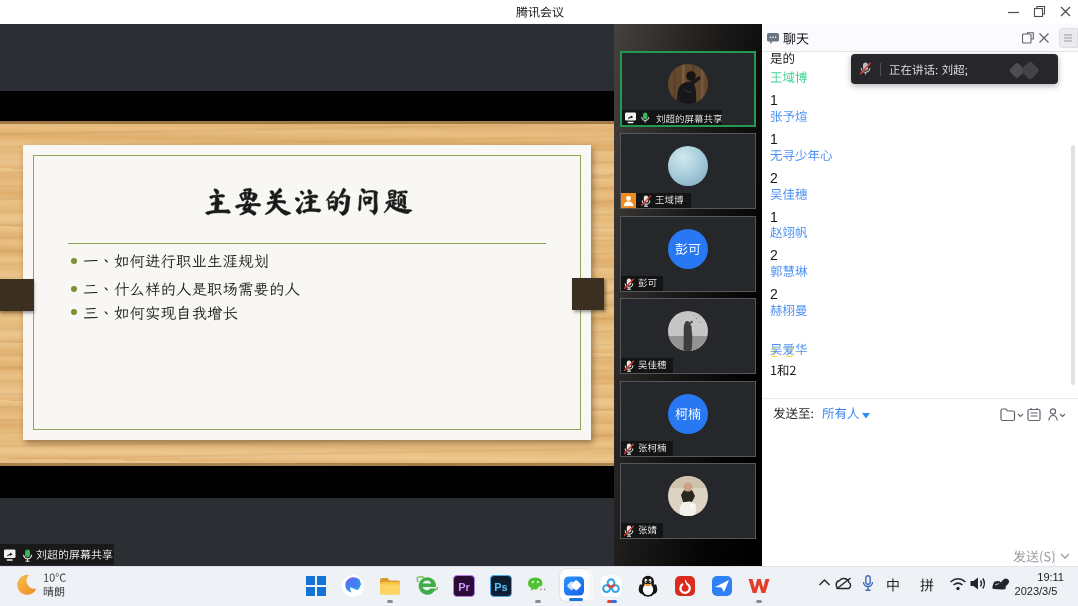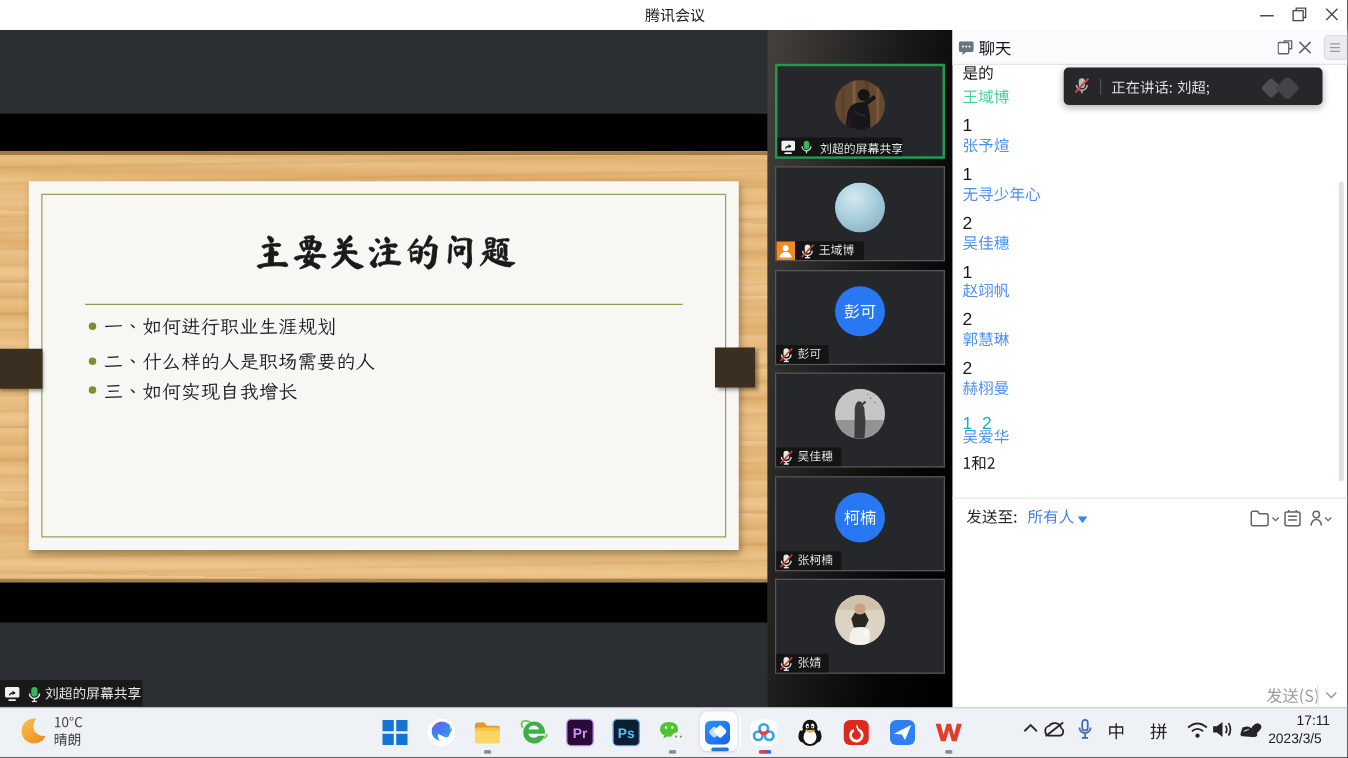--- a/index.html
+++ b/index.html
@@ -321,21 +321,21 @@
     <svg width="38" height="12" viewBox="0 0 38 12">
       <path transform="translate(0,11.0)" d="M2.2 -7.0H5.5V-5.8H2.2ZM1.4 -7.7V-5.1H6.4V-7.7ZM7.5 -9.8V1.0H8.4V-8.9H10.8C10.4 -7.9 9.8 -6.6 9.3 -5.5C10.5 -4.4 10.9 -3.5 10.9 -2.7C10.9 -2.2 10.8 -1.9 10.6 -1.7C10.4 -1.6 10.2 -1.6 10.0 -1.5C9.8 -1.5 9.4 -1.5 9.0 -1.6C9.2 -1.3 9.3 -0.9 9.3 -0.7C9.7 -0.6 10.1 -0.6 10.4 -0.7C10.7 -0.7 11.0 -0.8 11.2 -0.9C11.6 -1.2 11.8 -1.8 11.8 -2.6C11.8 -3.5 11.5 -4.5 10.2 -5.6C10.8 -6.8 11.5 -8.2 12.0 -9.4L11.3 -9.9L11.2 -9.8ZM0.6 -2.1 0.6 -1.3 3.4 -1.4V0.0C3.4 0.1 3.4 0.2 3.2 0.2C3.1 0.2 2.5 0.2 1.9 0.2C2.1 0.4 2.2 0.7 2.2 1.0C3.0 1.0 3.6 1.0 3.9 0.8C4.2 0.7 4.4 0.5 4.4 0.0V-1.5L7.1 -1.6L7.1 -2.4L4.4 -2.3V-2.6C5.1 -2.9 5.9 -3.4 6.5 -3.9L5.9 -4.4L5.7 -4.4H1.2V-3.6H4.8C4.3 -3.3 3.8 -3.0 3.4 -2.8V-2.2ZM3.1 -10.3C3.2 -10.0 3.4 -9.6 3.5 -9.3H0.7V-8.5H7.1V-9.3H4.5C4.3 -9.7 4.1 -10.2 3.9 -10.5Z M16.0 -2.0V-0.3C16.0 0.6 16.4 0.8 17.8 0.8C18.1 0.8 20.2 0.8 20.5 0.8C21.6 0.8 21.9 0.5 22.0 -0.9C21.8 -0.9 21.4 -1.0 21.2 -1.2C21.1 -0.1 21.0 0.0 20.4 0.0C19.9 0.0 18.2 0.0 17.8 0.0C17.1 0.0 16.9 -0.0 16.9 -0.3V-2.0ZM17.9 -2.0C18.5 -1.6 19.2 -1.0 19.5 -0.6L20.1 -1.1C19.8 -1.6 19.0 -2.1 18.4 -2.4ZM22.2 -1.7C22.7 -1.0 23.2 0.0 23.5 0.6L24.4 0.3C24.1 -0.3 23.6 -1.2 23.0 -2.0ZM14.4 -1.9C14.2 -1.2 13.8 -0.3 13.4 0.2L14.2 0.7C14.6 0.1 15.0 -0.8 15.2 -1.5ZM14.7 -4.5V-3.9H22.1V-3.1H14.2V-2.5H23.0V-5.9H14.3V-5.3H22.1V-4.5ZM13.3 -7.4V-6.8H15.5V-6.1H16.4V-6.8H18.3V-7.4H16.4V-8.0H18.0V-8.6H16.4V-9.2H18.1V-9.9H16.4V-10.5H15.5V-9.9H13.5V-9.2H15.5V-8.6H13.8V-8.0H15.5V-7.4ZM20.9 -10.5V-9.9H18.9V-9.2H20.9V-8.6H19.2V-8.0H20.9V-7.4H18.8V-6.8H20.9V-6.1H21.8V-6.8H24.1V-7.4H21.8V-8.0H23.7V-8.6H21.8V-9.2H23.9V-9.9H21.8V-10.5Z M25.4 -1.9 25.6 -1.0C26.5 -1.3 27.6 -1.7 28.6 -2.0C28.5 -1.8 28.3 -1.6 28.2 -1.5C28.4 -1.3 28.6 -1.0 28.8 -0.8C29.5 -1.7 30.1 -3.1 30.6 -4.8V1.0H31.4V-5.1C31.8 -4.6 32.3 -4.0 32.5 -3.7L32.9 -4.4C32.7 -4.7 31.8 -5.7 31.4 -6.1V-6.9H32.6V-7.8H31.4V-10.4H30.6V-7.8H28.9V-6.9H30.4C30.1 -5.4 29.6 -3.8 29.0 -2.6L28.9 -3.0L27.7 -2.6V-5.3H28.9V-6.2H27.7V-8.8H29.1V-9.6H25.5V-8.8H26.9V-6.2H25.6V-5.3H26.9V-2.3ZM34.2 -10.4V-7.8H32.9V-6.9H34.0C33.6 -4.9 32.8 -2.7 31.9 -1.6C32.0 -1.5 32.3 -1.2 32.5 -1.0C33.1 -1.9 33.7 -3.3 34.2 -4.9V1.0H35.0V-5.1C35.4 -3.4 36.0 -1.8 36.6 -1.0C36.7 -1.2 37.0 -1.5 37.2 -1.6C36.4 -2.6 35.7 -4.8 35.3 -6.9H36.9V-7.8H35.0V-10.4Z" fill="#4a90f3"></path>
     </svg>
   </div>
 <div class="ab" style="left:770px;top:286px;font:14px 'Liberation Sans';color:#17181a;letter-spacing:2px">2</div>
 <div style="position:absolute;left:770px;top:304px;line-height:0">
     <svg width="38" height="12" viewBox="0 0 38 12">
       <path transform="translate(0,11.0)" d="M10.4 -4.6C10.8 -3.7 11.2 -2.4 11.3 -1.5L12.1 -1.7C11.9 -2.6 11.5 -3.8 11.0 -4.8ZM6.8 -4.8C6.6 -3.7 6.3 -2.6 5.8 -1.9C6.0 -1.8 6.3 -1.6 6.5 -1.5C7.0 -2.3 7.3 -3.5 7.5 -4.7ZM4.7 -4.6C5.0 -4.0 5.3 -3.0 5.4 -2.4L6.1 -2.7C5.9 -3.3 5.6 -4.2 5.3 -4.8ZM1.2 -4.8C1.1 -3.8 0.8 -2.8 0.4 -2.0C0.6 -2.0 0.9 -1.8 1.1 -1.7C1.4 -2.4 1.8 -3.6 2.0 -4.7ZM6.6 -8.9V-8.1H8.6V-6.6H6.2V-5.8H7.9C7.8 -2.8 7.6 -0.8 6.1 0.4C6.2 0.5 6.5 0.8 6.6 1.0C8.3 -0.3 8.6 -2.6 8.6 -5.8H9.4V0.1C9.4 0.2 9.4 0.2 9.2 0.2C9.1 0.2 8.7 0.2 8.1 0.2C8.2 0.5 8.3 0.8 8.4 1.0C9.1 1.0 9.6 1.0 9.9 0.9C10.1 0.7 10.2 0.5 10.2 0.1V-5.8H11.9V-6.6H9.4V-8.1H11.4V-8.9H9.4V-10.5H8.6V-8.9ZM1.1 -8.9V-8.1H2.9V-6.6H0.6V-5.8H2.3C2.2 -2.8 2.1 -0.8 0.6 0.4C0.8 0.5 1.0 0.8 1.1 1.0C2.8 -0.3 3.0 -2.6 3.1 -5.8H3.8V-0.0C3.8 0.1 3.8 0.2 3.6 0.2C3.5 0.2 3.1 0.2 2.6 0.2C2.7 0.4 2.8 0.7 2.8 0.9C3.5 0.9 3.9 0.9 4.2 0.8C4.5 0.6 4.6 0.4 4.6 -0.0V-5.8H5.8V-6.6H3.8V-8.1H5.5V-8.9H3.8V-10.5H2.9V-8.9Z M17.0 -7.5C17.3 -6.7 17.7 -5.7 17.9 -5.0L18.6 -5.3C18.4 -5.9 18.0 -6.9 17.6 -7.7ZM20.9 -7.6C21.2 -6.8 21.6 -5.7 21.8 -5.1L22.5 -5.4C22.3 -6.0 21.9 -7.0 21.5 -7.8ZM14.5 -10.5V-8.1H13.1V-7.2H14.3C14.1 -5.6 13.5 -3.6 12.9 -2.6C13.0 -2.4 13.2 -2.1 13.3 -1.8C13.8 -2.6 14.2 -4.0 14.5 -5.3V1.0H15.4V-5.6C15.7 -5.0 16.1 -4.2 16.3 -3.8L16.8 -4.4C16.6 -4.7 15.7 -6.2 15.4 -6.7V-7.2H16.5V-8.1H15.4V-10.5ZM16.3 -2.1 16.7 -1.4C17.4 -2.1 18.4 -2.9 19.2 -3.8V-0.3C19.2 -0.1 19.1 -0.1 19.0 -0.1C18.8 -0.1 18.1 -0.1 17.5 -0.1C17.6 0.2 17.7 0.5 17.7 0.8C18.7 0.8 19.2 0.8 19.6 0.6C19.9 0.5 20.1 0.2 20.1 -0.3V-9.9H16.7V-9.1H19.2V-4.7C18.1 -3.7 17.0 -2.7 16.3 -2.1ZM20.5 -2.5 20.9 -1.8C21.6 -2.4 22.4 -3.2 23.2 -4.0V-0.3C23.2 -0.1 23.1 -0.0 23.0 -0.0C22.8 -0.0 22.1 -0.0 21.4 -0.0C21.5 0.2 21.6 0.6 21.7 0.8C22.6 0.8 23.2 0.8 23.6 0.7C24.0 0.5 24.1 0.2 24.1 -0.3V-9.9H20.6V-9.1H23.2V-5.0C22.2 -4.0 21.1 -3.1 20.5 -2.5Z M28.1 -8.0H34.4V-7.3H28.1ZM28.1 -9.4H34.4V-8.7H28.1ZM27.2 -10.1V-6.6H35.3V-10.1ZM33.1 -5.4H35.3V-4.3H33.1ZM30.1 -5.4H32.2V-4.3H30.1ZM27.2 -5.4H29.2V-4.3H27.2ZM26.3 -6.0V-3.7H36.2V-6.0ZM34.0 -2.2C33.3 -1.7 32.4 -1.2 31.4 -0.8C30.3 -1.2 29.4 -1.7 28.8 -2.2ZM26.1 -3.0V-2.2H27.8L27.7 -2.2C28.3 -1.5 29.1 -0.9 30.1 -0.5C28.7 -0.1 27.1 0.1 25.6 0.2C25.8 0.4 25.9 0.8 26.0 1.0C27.8 0.9 29.7 0.6 31.4 0.0C32.9 0.5 34.6 0.9 36.4 1.0C36.5 0.8 36.8 0.4 36.9 0.2C35.4 0.1 33.9 -0.1 32.6 -0.5C33.8 -1.0 34.9 -1.7 35.5 -2.7L35.0 -3.1L34.8 -3.0Z" fill="#4a90f3"></path>
     </svg>
   </div>
-<div class="ab" style="left:770px;top:330px;font:14px 'Liberation Sans';color:#14b8a6;letter-spacing:2px">1 2</div>
+<div class="ab" style="left:770px;top:344px;font:14px 'Liberation Sans';color:#fde047;letter-spacing:2px">1 2</div>
 <div style="position:absolute;left:770px;top:343px;line-height:0">
     <svg width="38" height="12" viewBox="0 0 38 12">
       <path transform="translate(0,11.0)" d="M3.0 -9.1H9.4V-7.3H3.0ZM2.1 -10.0V-6.4H10.4V-10.0ZM1.5 -5.3V-4.4H5.7C5.7 -3.9 5.6 -3.5 5.5 -3.1H0.7V-2.2H5.2C4.7 -0.9 3.4 -0.2 0.5 0.2C0.7 0.4 0.9 0.8 1.0 1.0C4.3 0.5 5.6 -0.5 6.2 -2.2C7.0 -0.2 8.6 0.7 11.4 1.0C11.5 0.7 11.7 0.4 11.9 0.2C9.4 -0.1 7.9 -0.7 7.2 -2.2H11.8V-3.1H6.5C6.6 -3.5 6.6 -4.0 6.7 -4.4H11.1V-5.3Z M23.0 -10.3C20.8 -10.0 16.9 -9.8 13.9 -9.7C13.9 -9.5 14.0 -9.2 14.1 -8.9C17.1 -9.0 21.0 -9.2 23.3 -9.6ZM21.7 -9.2C21.4 -8.7 21.1 -8.0 20.7 -7.4H19.4C19.3 -7.9 19.1 -8.5 18.8 -9.0L18.1 -8.8C18.3 -8.4 18.4 -7.9 18.6 -7.4H16.6C16.4 -7.9 16.2 -8.5 16.0 -8.9L15.3 -8.7C15.4 -8.3 15.6 -7.8 15.7 -7.4H13.5V-5.3H14.3V-6.6H23.2V-5.3H24.0V-7.4H21.6C21.9 -7.9 22.2 -8.4 22.5 -8.9ZM17.6 -2.6H21.3C20.9 -2.0 20.3 -1.6 19.6 -1.2C18.8 -1.6 18.1 -2.1 17.6 -2.6ZM17.1 -6.3C17.0 -5.9 16.9 -5.6 16.8 -5.2H14.4V-4.4H16.6C15.9 -2.3 14.8 -0.8 13.0 0.2C13.2 0.3 13.5 0.7 13.6 0.9C15.0 0.1 16.0 -1.0 16.7 -2.4C17.2 -1.8 17.9 -1.2 18.7 -0.8C17.8 -0.4 16.7 -0.1 15.7 0.0C15.8 0.2 16.0 0.6 16.1 0.8C17.3 0.6 18.5 0.2 19.6 -0.3C20.8 0.2 22.1 0.6 23.6 0.8C23.7 0.6 23.9 0.2 24.1 0.0C22.8 -0.1 21.6 -0.4 20.5 -0.8C21.4 -1.4 22.1 -2.1 22.6 -3.1L22.1 -3.4L22.0 -3.4H17.2C17.3 -3.7 17.4 -4.1 17.5 -4.4H23.1V-5.2H17.7C17.8 -5.5 17.9 -5.9 17.9 -6.2Z M31.6 -10.3V-7.8C30.9 -7.6 30.2 -7.4 29.5 -7.2C29.6 -7.0 29.8 -6.7 29.8 -6.5C30.4 -6.6 31.0 -6.8 31.6 -7.0V-5.9C31.6 -4.8 31.9 -4.6 33.2 -4.6C33.4 -4.6 35.1 -4.6 35.4 -4.6C36.4 -4.6 36.6 -5.0 36.8 -6.4C36.5 -6.5 36.1 -6.6 35.9 -6.8C35.9 -5.6 35.8 -5.4 35.3 -5.4C34.9 -5.4 33.5 -5.4 33.2 -5.4C32.7 -5.4 32.6 -5.5 32.6 -5.9V-7.3C34.0 -7.7 35.4 -8.3 36.4 -9.0L35.7 -9.7C34.9 -9.1 33.8 -8.6 32.6 -8.2V-10.3ZM29.1 -10.5C28.2 -9.2 26.9 -7.9 25.6 -7.0C25.8 -6.9 26.1 -6.5 26.3 -6.3C26.8 -6.7 27.3 -7.1 27.8 -7.6V-4.2H28.7V-8.6C29.2 -9.1 29.6 -9.7 29.9 -10.2ZM25.6 -2.8V-1.9H30.8V1.0H31.7V-1.9H36.9V-2.8H31.7V-4.2H30.8V-2.8Z" fill="#4a90f3"></path>
     </svg>
   </div>
 <div style="position:absolute;left:770px;top:364px;line-height:0">
     <svg width="26" height="12" viewBox="0 0 26 12">
       <path transform="translate(0,11.0)" d="M1.1 0.0H6.1V-1.0H4.3V-9.2H3.4C2.9 -8.9 2.3 -8.7 1.5 -8.5V-7.8H3.2V-1.0H1.1Z M13.6 -9.3V0.4H14.5V-0.6H17.3V0.4H18.2V-9.3ZM14.5 -1.5V-8.4H17.3V-1.5ZM12.4 -10.4C11.3 -9.9 9.3 -9.6 7.7 -9.3C7.8 -9.1 7.9 -8.8 8.0 -8.6C8.6 -8.7 9.3 -8.8 10.0 -8.9V-6.8H7.6V-5.9H9.8C9.2 -4.4 8.2 -2.6 7.3 -1.7C7.4 -1.4 7.7 -1.1 7.8 -0.8C8.6 -1.7 9.4 -3.1 10.0 -4.6V1.0H10.9V-4.5C11.5 -3.8 12.2 -2.9 12.5 -2.4L13.1 -3.2C12.8 -3.6 11.4 -5.1 10.9 -5.6V-5.9H13.1V-6.8H10.9V-9.1C11.7 -9.2 12.5 -9.4 13.1 -9.7Z M20.0 0.0H25.8V-1.0H23.2C22.8 -1.0 22.2 -0.9 21.7 -0.9C23.9 -2.9 25.3 -4.8 25.3 -6.6C25.3 -8.3 24.3 -9.3 22.6 -9.3C21.5 -9.3 20.7 -8.8 19.9 -8.0L20.6 -7.3C21.1 -8.0 21.8 -8.4 22.5 -8.4C23.6 -8.4 24.2 -7.6 24.2 -6.6C24.2 -5.0 22.9 -3.2 20.0 -0.7Z" fill="#17181a"></path>
     </svg>
   </div>
@@ -546,13 +546,13 @@
     <circle cx="9" cy="11.5" r="1.7" fill="#23252a"></circle>
   </svg>
 <svg class="ab" style="left:969px;top:576px" width="18" height="15" viewBox="0 0 18 15">
 <path d="M1.5 5 H4.5 L9 1.5 V13.5 L4.5 10 H1.5 Z" fill="#23252a"></path>
 <path d="M11.5 4.5 Q13.5 7.5 11.5 10.5 M13.8 2.5 Q17 7.5 13.8 12.5" fill="none" stroke="#23252a" stroke-width="1.4"></path>
   </svg>
 <svg class="ab" style="left:991px;top:577px" width="20" height="14" viewBox="0 0 20 14">
 <path d="M3 12 Q1 12 1.5 9.5 L3 5 Q8 3 10 5.5 L11 4 Q14 0.5 16.5 2 Q19.5 4 17 7 L14.5 9.5 Q16 13 11 12.5 Z" fill="#23252a"></path>
 <path d="M4 8 l4 -1.5" stroke="#eef1f6" stroke-width="0.8"></path>
   </svg>
-<div class="ab" style="left:1018px;top:571px;width:46px;height:13px;font:11px 'Liberation Sans';color:#1c1d21;text-align:right">17:11</div>
+<div class="ab" style="left:1018px;top:571px;width:46px;height:13px;font:11px 'Liberation Sans';color:#1c1d21;text-align:right">19:11</div>
 <div class="ab" style="left:1008px;top:585px;width:56px;height:13px;font:11px 'Liberation Sans';color:#1c1d21;text-align:center">2023/3/5</div>
 </body></html>

